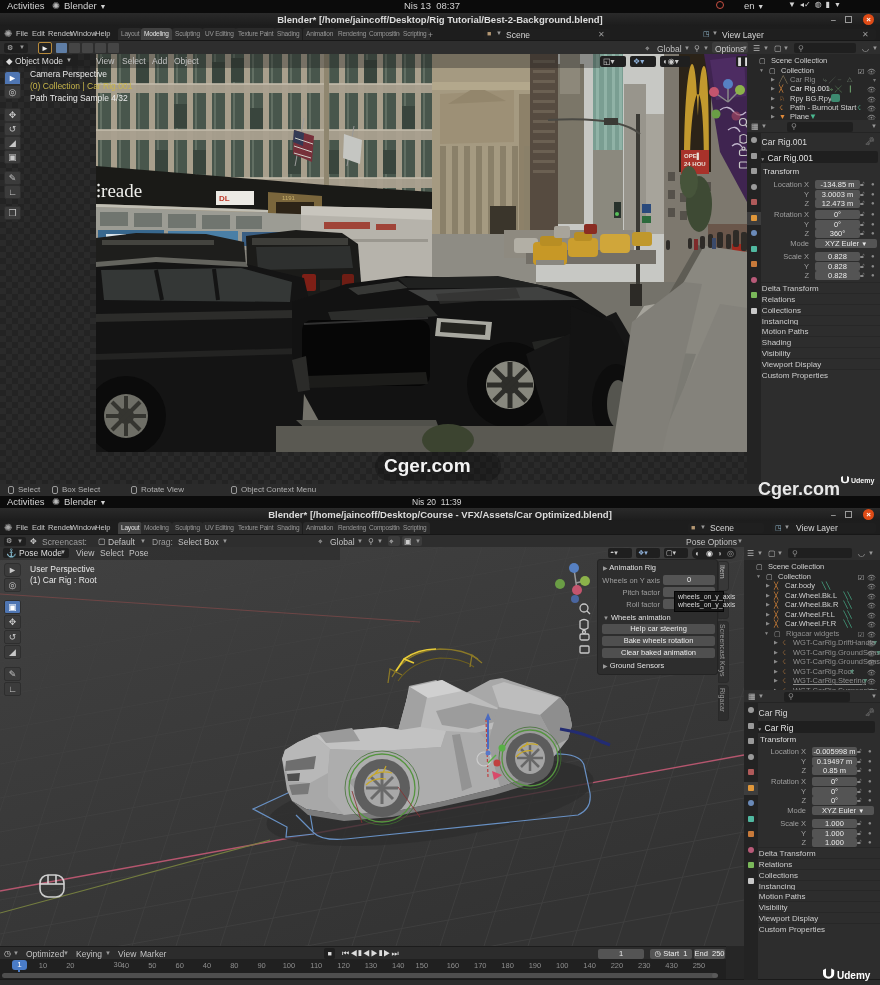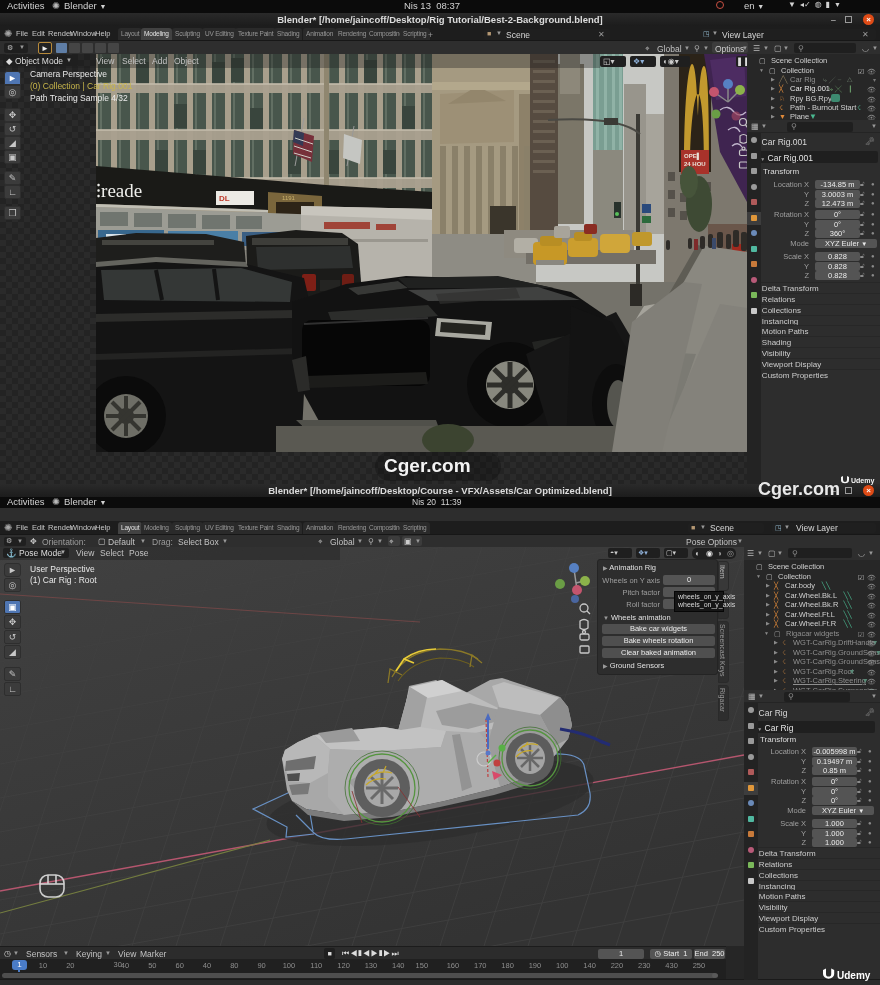--- a/index.html
+++ b/index.html
@@ -621,21 +621,21 @@
   <span class="abs" style="left:231px;top:2px;width:6px;height:8px;border:1px solid #999;border-radius:2px;"></span>
   <span class="abs" style="left:241px;top:1px;">Object Context Menu</span>
 </div>
 
 <div class="abs gnome" style="left:0;top:496px;width:880px;height:12px;">
   <span class="abs" style="left:7px;top:0;">Activities</span>
   <span class="abs" style="left:52px;top:0;color:#bbb;">✺</span>
   <span class="abs" style="left:64px;top:0;">Blender <span style="font-size:7px;">▼</span></span>
   <span class="abs" style="left:412px;top:1px;font-size:8.5px;">Nis 20&nbsp; 11:39</span>
 </div>
-<div class="abs titlebar" style="left:0;top:484px;width:880px;height:13px;line-height:13px;">Blender* [/home/jaincoff/Desktop/Course - VFX/Assets/Car Optimized.blend]
+<div class="abs titlebar" style="left:0;top:508px;width:880px;height:13px;line-height:13px;">Blender* [/home/jaincoff/Desktop/Course - VFX/Assets/Car Optimized.blend]
   <span class="abs" style="right:44px;top:0px;color:#999;">–</span>
   <span class="abs" style="right:28px;top:3px;width:7px;height:7px;border:1px solid #9a9a9a;"></span>
   <span class="abs" style="right:6px;top:1px;width:11px;height:11px;background:#df4b16;border-radius:50%;color:#fff;font-size:8px;line-height:11px;text-align:center;">×</span>
 </div>
 <div class="abs menurow row" style="left:0;top:521px;width:880px;height:13px;">
   <span class="abs" style="left:4px;top:1px;color:#a6a6a6;font-size:10px;">✺</span>
   <span class="mi" style="left:16px;top:2px;">File</span>
       <span class="mi" style="left:32px;top:2px;">Edit</span>
       <span class="mi" style="left:48px;top:2px;">Render</span>
       <span class="mi" style="left:70px;top:2px;">Window</span>
@@ -657,21 +657,21 @@
   <span class="abs dk" style="left:772px;top:2px;width:104px;height:10px;"></span>
   <span class="abs" style="left:775px;top:3px;color:#8fb4c9;font-size:7px;">◳</span>
       <span class="abs" style="left:784px;top:3px;font-size:6px;color:#999;">▼</span>
   <span class="abs" style="left:796px;top:2px;color:#d8d8d8;">View Layer</span>
 </div>
 <div class="abs toolrow row" style="left:0;top:534px;width:880px;height:13px;">
   <span class="abs dk" style="left:4px;top:2px;width:22px;height:9px;"></span>
   <span class="abs" style="left:6px;top:2px;color:#bbb;font-size:7px;">⚙︎</span>
       <span class="abs" style="left:17px;top:3px;font-size:6px;color:#999;">▼</span>
   <span class="abs" style="left:30px;top:2px;color:#ccc;font-size:8px;">✥</span>
-  <span class="abs" style="left:42px;top:2px;color:#9d9d9d;">Orientation:</span>
+  <span class="abs" style="left:42px;top:2px;color:#9d9d9d;">Screencast:</span>
   <span class="abs" style="left:98px;top:2px;color:#ccc;font-size:8px;">▢</span>
   <span class="abs" style="left:108px;top:2px;">Default</span>
       <span class="abs" style="left:140px;top:3px;font-size:6px;color:#999;">▼</span>
   <span class="abs" style="left:152px;top:2px;color:#9d9d9d;">Drag:</span>
   <span class="abs" style="left:178px;top:2px;">Select Box</span>
       <span class="abs" style="left:222px;top:3px;font-size:6px;color:#999;">▼</span>
   <span class="abs" style="left:318px;top:2px;color:#bbb;font-size:8px;">⌖</span>
   <span class="abs" style="left:330px;top:2px;">Global</span>
       <span class="abs" style="left:357px;top:3px;font-size:6px;color:#999;">▼</span>
   <span class="abs" style="left:368px;top:2px;color:#aaa;font-size:8px;">⚲</span>
@@ -894,21 +894,21 @@
 
   <div class="abs" style="left:597px;top:12px;width:121px;height:116px;background:rgba(45,45,45,0.96);border-radius:3px;border:1px solid #242424;font-size:7.5px;">
     <div class="abs" style="left:5px;top:3px;color:#e0e0e0;"><span style="font-size:6px;color:#999;">▶</span> Animation Rig</div>
     <div class="abs lbl" style="left:0;top:16px;width:62px;">Wheels on Y axis</div>
     <div class="abs field" style="left:65px;top:15px;width:52px;height:10px;line-height:10px;">0</div>
     <div class="abs lbl" style="left:0;top:28px;width:62px;">Pitch factor</div>
     <div class="abs field" style="left:65px;top:27px;width:52px;height:10px;line-height:10px;"></div>
     <div class="abs lbl" style="left:0;top:40px;width:62px;">Roll factor</div>
     <div class="abs field" style="left:65px;top:39px;width:52px;height:10px;line-height:10px;"></div>
     <div class="abs" style="left:5px;top:53px;color:#e0e0e0;"><span style="font-size:6px;color:#999;">▼</span> Wheels animation</div>
-    <div class="abs field" style="left:4px;top:64px;width:113px;height:10px;line-height:10px;background:#4f4f4f;">Bake car widgets</div>
+    <div class="abs field" style="left:4px;top:64px;width:113px;height:10px;line-height:10px;background:#4f4f4f;">Help car steering</div>
     <div class="abs field" style="left:4px;top:76px;width:113px;height:10px;line-height:10px;background:#4f4f4f;">Bake wheels rotation</div>
     <div class="abs field" style="left:4px;top:88px;width:113px;height:10px;line-height:10px;background:#4f4f4f;">Clear baked animation</div>
     <div class="abs" style="left:5px;top:101px;color:#e0e0e0;"><span style="font-size:6px;color:#999;">▶</span> Ground Sensors</div>
   </div>
 
   <div class="abs" style="left:674px;top:44px;width:50px;height:21px;background:#161616;border:1px solid #060606;z-index:5;">
     <div style="padding:1px 3px;color:#d8d8d8;font-size:7px;">wheels_on_y_axis</div>
     <div style="padding:0 3px;color:#d8d8d8;font-size:7px;">wheels_on_y_axis</div>
   </div>
 
@@ -1093,21 +1093,21 @@
       <div class="abs" style="left:0;top:211.2px;width:100%;height:1px;background:#272727;"></div>
       <div class="sect" style="left:8px;top:224px;"><b>▶</b> Viewport Display</div>
       <div class="abs" style="left:0;top:222px;width:100%;height:1px;background:#272727;"></div>
       <div class="sect" style="left:8px;top:234.8px;"><b>▶</b> Custom Properties</div>
       <div class="abs" style="left:0;top:232.8px;width:100%;height:1px;background:#272727;"></div>
     </div>
 
 <div class="abs" style="left:0;top:946px;width:726px;height:13px;background:#2c2c2c;border-top:1px solid #1c1c1c;">
   <span class="abs" style="left:4px;top:2px;color:#ccc;font-size:8px;">◷</span>
       <span class="abs" style="left:13px;top:3px;font-size:6px;color:#999;">▼</span>
-  <span class="abs" style="left:26px;top:2px;">Sensors</span>
+  <span class="abs" style="left:26px;top:2px;">Optimized</span>
       <span class="abs" style="left:63px;top:3px;font-size:6px;color:#999;">▼</span>
   <span class="abs" style="left:76px;top:2px;">Keying</span>
       <span class="abs" style="left:105px;top:3px;font-size:6px;color:#999;">▼</span>
   <span class="abs" style="left:118px;top:2px;">View</span>
   <span class="abs" style="left:140px;top:2px;">Marker</span>
   <span class="abs dk" style="left:324px;top:1px;width:11px;height:11px;color:#ddd;font-size:7px;text-align:center;line-height:11px;">■</span>
   <span class="abs" style="left:342px;top:2px;color:#ddd;font-size:8px;letter-spacing:1px;">⏮◀❚◀▶❚▶⏭</span>
   <span class="abs field" style="left:598px;top:2px;width:46px;height:10px;line-height:10px;">1</span>
   <span class="abs field" style="left:650px;top:2px;width:42px;height:10px;line-height:10px;">◷ Start&nbsp; 1</span>
   <span class="abs field" style="left:694px;top:2px;width:31px;height:10px;line-height:10px;">End&nbsp; 250</span>

